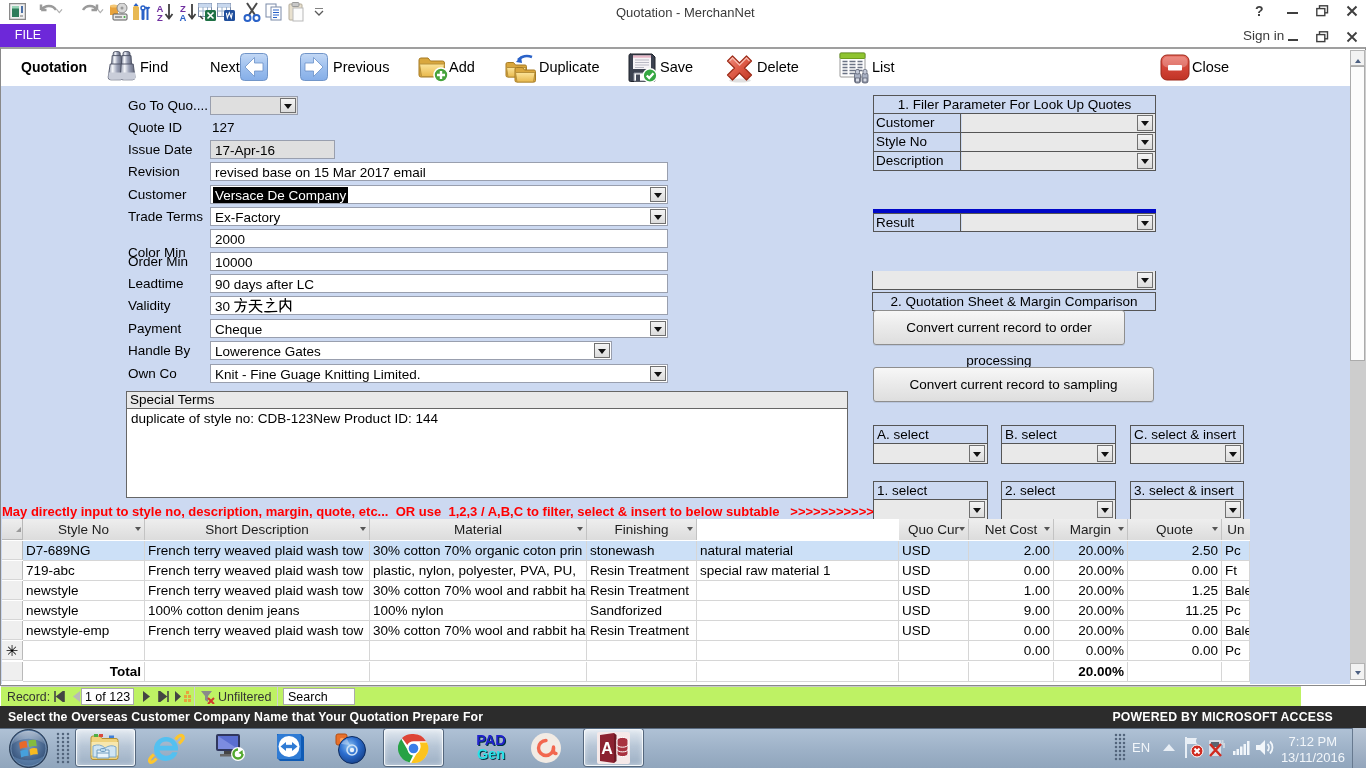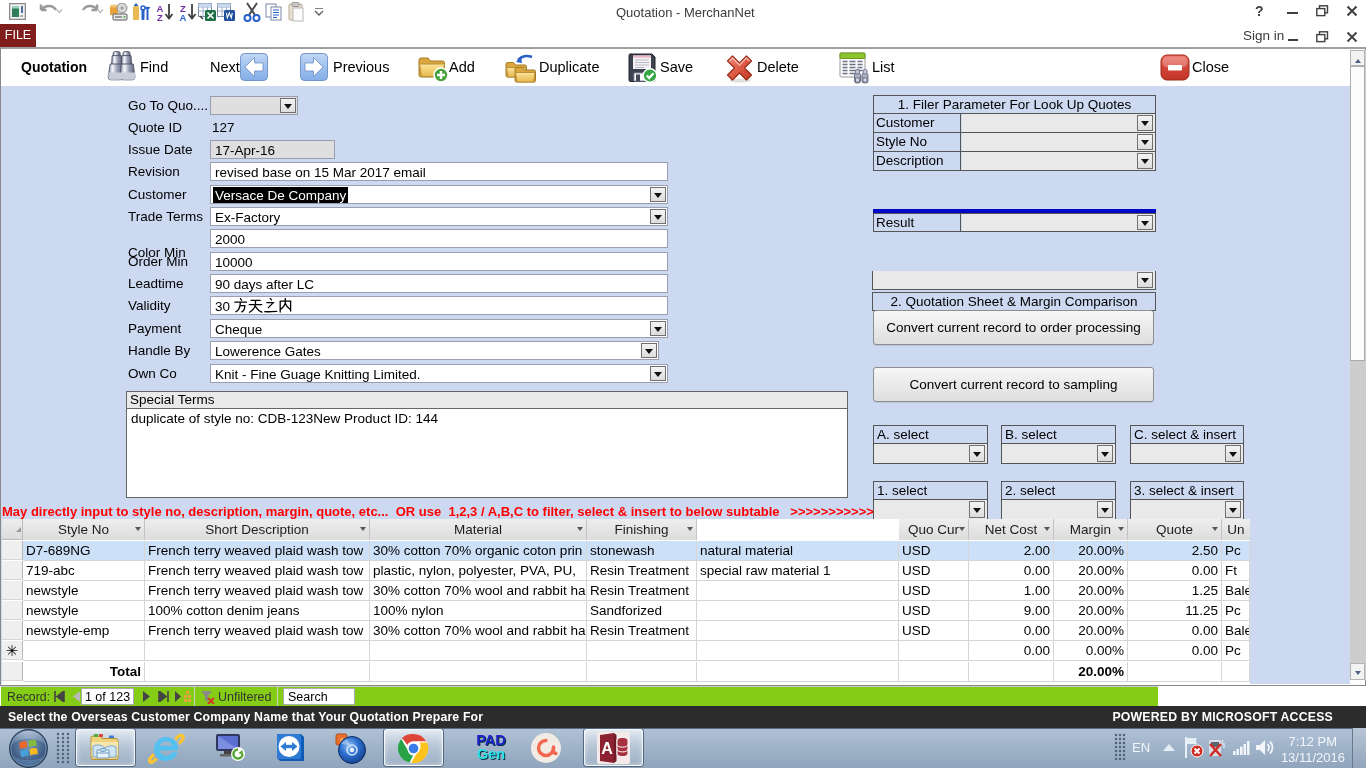--- a/index.html
+++ b/index.html
@@ -122,21 +122,21 @@
 <div class="abs" style="left:1287px;top:12px;width:11px;height:2px;background:#3f3f3f;"></div>
 <svg class="abs" style="left:1316px;top:5px;" width="13" height="12" viewBox="0 0 13 12">
     <rect x="3.5" y="0.8" width="8" height="7" fill="none" stroke="#3f3f3f" stroke-width="1.4"></rect>
     <rect x="0.8" y="3.6" width="8" height="7" fill="#fff" stroke="#3f3f3f" stroke-width="1.4"></rect>
   </svg>
 <svg class="abs" style="left:1346px;top:5px;" width="12" height="12">
     <path d="M1.5 1.5 L10.5 10.5 M10.5 1.5 L1.5 10.5" stroke="#3f3f3f" stroke-width="2"></path>
   </svg>
 
 <div class="abs" style="left:0;top:24px;width:1366px;height:23px;background:#fff;"></div>
-<div class="abs" style="left:0;top:24px;width:36px;height:23px;background:#7f1d1d;color:#fff;font-size:12.5px;text-align:center;line-height:23px;">FILE</div>
+<div class="abs" style="left:0;top:24px;width:56px;height:23px;background:#6d28d9;color:#fff;font-size:12.5px;text-align:center;line-height:23px;">FILE</div>
 <div class="abs" style="left:1243px;top:28px;font-size:13.5px;color:#3b3b3b;">Sign in</div>
 <div class="abs" style="left:1288px;top:39px;width:10px;height:2px;background:#3f3f3f;"></div>
 <svg class="abs" style="left:1316px;top:31px;" width="13" height="12" viewBox="0 0 13 12">
     <rect x="3.5" y="0.8" width="8" height="7" fill="none" stroke="#3f3f3f" stroke-width="1.4"></rect>
     <rect x="0.8" y="3.6" width="8" height="7" fill="#fff" stroke="#3f3f3f" stroke-width="1.4"></rect>
   </svg>
 <svg class="abs" style="left:1346px;top:31px;" width="12" height="12">
     <path d="M1.5 1.5 L10.5 10.5 M10.5 1.5 L1.5 10.5" stroke="#3f3f3f" stroke-width="1.8"></path>
   </svg>
 
@@ -301,21 +301,21 @@
       <g stroke="#000" stroke-width="1.3" fill="none" stroke-linecap="round">
 <path d="M6.5 0.5 L7.5 2.3 M0.8 4.2 H12.5 M6.3 4.2 C6.3 8 5.2 12 1.8 13.8 M6.3 7.6 H10.8 C10.8 10.8 10.2 12.8 7.8 13.9"></path>
 <path d="M17 2.3 H26.3 M15.2 6.6 H27.8 M21.5 2.5 V6.6 M21.5 6.6 C20.8 9.8 18.3 12.6 15.5 14.2 M21.7 8.8 C23.2 11.2 25.6 13.2 27.8 14.2"></path>
 <path d="M36.3 0.4 L37.4 2 M32.8 4.6 H39.3 L34.3 9.6 M30.8 13.6 C33.5 14.1 38.5 13.3 42.8 13.3"></path>
 <path d="M46.2 3.2 V14 M46.2 3.2 H56.6 V13 M51.3 0.5 V5.2 M51.3 5.2 C50.3 8.3 48.3 10.4 46.6 11.5 M51.3 5.2 C52.4 8.3 54.4 10.4 56 11.3"></path>
 </g>
     </svg></div>
 <div class="lbl" style="left:128px;top:321px;">Payment</div>
 <div class="inp" style="left:210px;top:319px;width:458px;height:19px;">Cheque<span class="ddbtn"></span></div>
 <div class="lbl" style="left:128px;top:343px;">Handle By</div>
-<div class="inp" style="left:210px;top:341px;width:449px;height:19px;">Lowerence Gates<span class="ddbtn"></span></div>
+<div class="inp" style="left:210px;top:341px;width:402px;height:19px;">Lowerence Gates<span class="ddbtn"></span></div>
 <div class="lbl" style="left:128px;top:366px;">Own Co</div>
 <div class="inp" style="left:210px;top:364px;width:458px;height:19px;">Knit - Fine Guage Knitting Limited.<span class="ddbtn"></span></div>
 
 <div class="abs" style="left:126px;top:391px;width:722px;height:17px;background:#e9e9e9;border:1px solid #666;border-bottom:none;font-size:13.5px;padding:0 3px;line-height:16px;">Special Terms</div>
 <div class="abs" style="left:126px;top:408px;width:722px;height:90px;background:#fff;border:1px solid #666;font-size:13.5px;padding:2px 4px;">duplicate of style no: CDB-123New Product ID: 144</div>
 
 <div class="abs" style="left:2px;top:504px;font-size:13px;font-weight:bold;color:#f00;white-space:nowrap;">May directly input to style no, description, margin, quote, etc...&nbsp; OR use&nbsp; 1,2,3 / A,B,C to filter, select &amp; insert to below subtable&nbsp;&nbsp; &gt;&gt;&gt;&gt;&gt;&gt;&gt;&gt;&gt;&gt;&gt;</div>
 
 <div class="abs" style="left:873px;top:95px;width:283px;height:19px;border:1px solid #555;background:#ccd9f1;font-size:13.5px;text-align:center;line-height:18px;">1. Filer Parameter For Look Up Quotes</div>
 <div class="abs" id="fptable" style="left:873px;top:114px;width:283px;">
@@ -346,21 +346,21 @@
       </div>
     </div>
 </div>
 <div class="abs" style="left:873px;top:209px;width:283px;height:4px;background:#0008c8;"></div>
 
 <div class="abs" style="left:872px;top:252px;width:284px;height:19px;border:1px solid #555;background:#ccd9f1;font-size:13.5px;text-align:center;line-height:18px;margin-top:40px;">2. Quotation Sheet &amp; Margin Comparison</div>
 <div class="abs" style="left:872px;top:271px;width:284px;height:19px;border:1px solid #555;border-top:none;background:#e9e9e9;">
     <span class="ddbtn" style="right:2px;"></span>
   </div>
 
-<div class="abs btnc" style="left:873px;top:310px;width:281px;height:35px;">Convert current record to order processing</div>
+<div class="abs btnc" style="left:873px;top:310px;width:252px;height:35px;">Convert current record to order processing</div>
 <div class="abs btnc" style="left:873px;top:367px;width:281px;height:35px;">Convert current record to sampling</div>
 
 <div class="selbox" style="left:873px;top:425px;width:115px;">
     <div class="sl">A. select</div>
     <div class="sd">
       <span class="ddbtn" style="right:2px;"></span>
     </div>
   </div>
 <div class="selbox" style="left:1001px;top:425px;width:115px;">
     <div class="sl">B. select</div>
@@ -493,21 +493,21 @@
 <div class="abs" style="left:1350px;top:50px;width:16px;height:630px;background:#cdcdcd;">
   <div class="abs" style="left:0px;top:0px;width:15px;height:16px;background:#f2f2f2;border:1px solid #b4b4b4;">
       <div style="margin:5px auto 0;width:0;border:3.5px solid transparent;border-bottom:4.5px solid #4d6082;"></div>
     </div>
   <div class="abs" style="left:0px;top:16px;width:15px;height:295px;background:#fcfcfc;border:1px solid #ababab;"></div>
   <div class="abs" style="left:0px;top:613px;width:15px;height:17px;background:#f2f2f2;border:1px solid #b4b4b4;">
       <div style="margin:7px auto 0;width:0;border:3.5px solid transparent;border-top:4.5px solid #4d6082;"></div>
     </div>
 </div>
 
-<div id="recnav" class="abs" style="left:1px;top:686px;width:1157px;height:20px;background:#84cc16;border-top:1px solid #c9c9c9;">
+<div id="recnav" class="abs" style="left:1px;top:686px;width:1300px;height:20px;background:#bef264;border-top:1px solid #c9c9c9;">
   <div class="abs" style="left:6px;top:3px;font-size:12.3px;color:#333;">Record:</div>
   <svg class="abs" style="left:52px;top:4px;" width="12" height="11">
       <path d="M2 0 V11 M11 0 L4 5.5 L11 11 Z" stroke="#444" fill="#444" stroke-width="1.6"></path>
     </svg>
   <svg class="abs" style="left:70px;top:4px;" width="10" height="11">
       <path d="M9 0 L2 5.5 L9 11 Z" fill="#b9b9b9"></path>
     </svg>
   <div class="abs" style="left:80px;top:1px;width:53px;height:17px;background:#fff;border:1px solid #ababab;font-size:12.5px;text-align:center;line-height:16px;">1 of 123</div>
   <svg class="abs" style="left:141px;top:4px;" width="10" height="11">
       <path d="M1 0 L8 5.5 L1 11 Z" fill="#444"></path>

